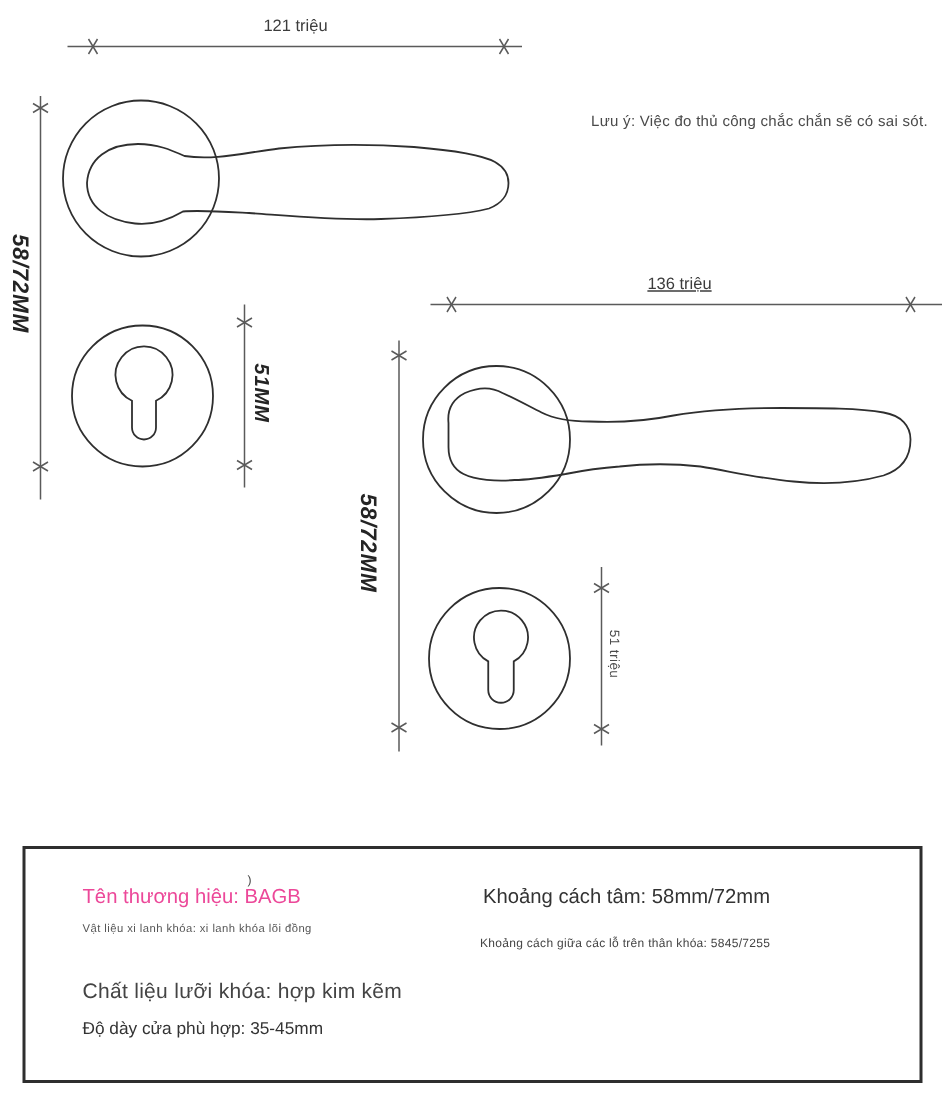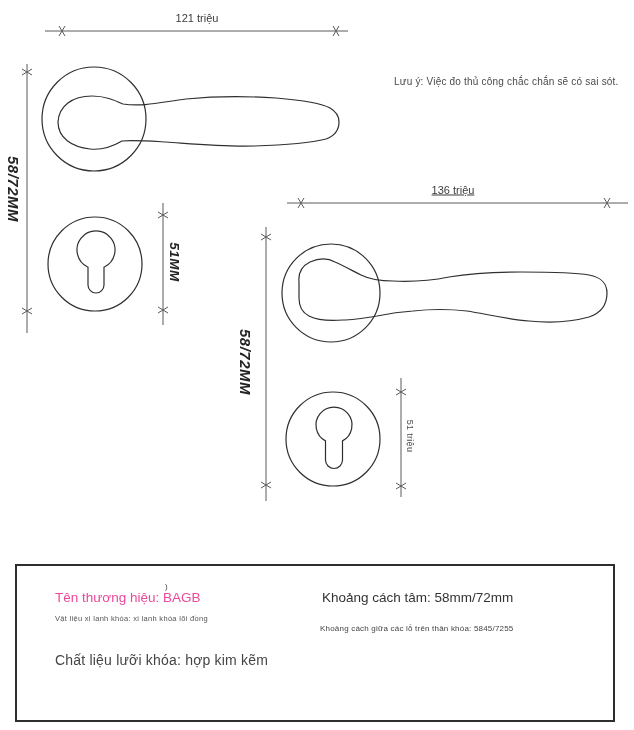--- a/index.html
+++ b/index.html
@@ -112,17 +112,18 @@
 
   <div class="lbl dim-mm rot" style="left:245px;top:362px;">58/72MM</div>
 
   <div class="lbl dim-plain rot" style="left:409px;top:436px;">51 triệu</div>
 
   <div class="spec-box">
     <div class="spec s-brand">Tên thương hiệu: BAGB</div>
     <div class="spec s-sup">)</div>
     <div class="spec s-cyl">Vật liệu xi lanh khóa: xi lanh khóa lõi đồng</div>
     <div class="spec s-latch">Chất liệu lưỡi khóa: hợp kim kẽm</div>
+    <div class="spec s-thick">Độ dày cửa phù hợp: 35-45mm</div>
     <div class="spec s-center">Khoảng cách tâm: 58mm/72mm</div>
     <div class="spec s-holes">Khoảng cách giữa các lỗ trên thân khóa: 5845/7255</div>
   </div>
 
 </div>
 
 </body></html>

